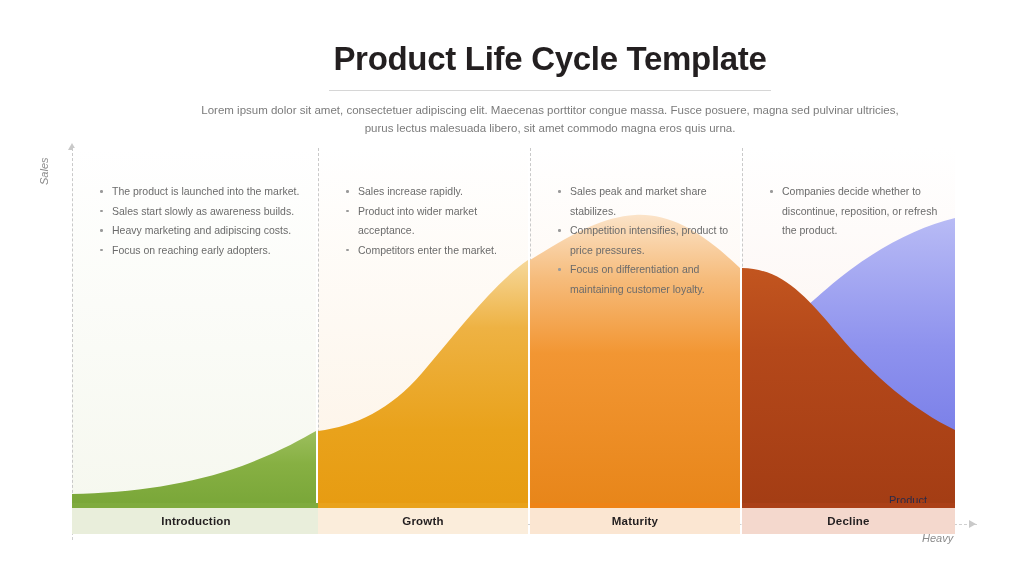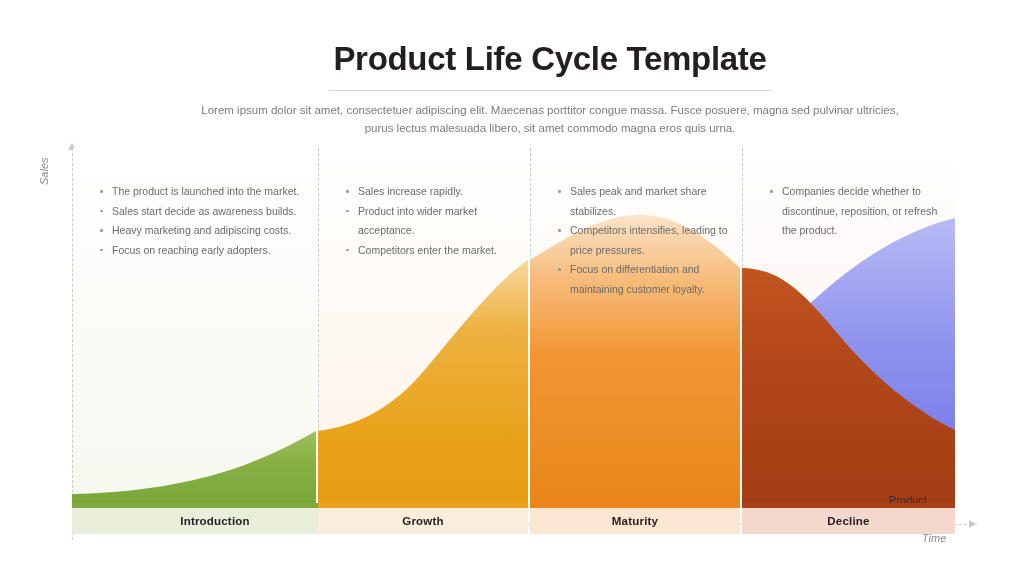--- a/index.html
+++ b/index.html
@@ -129,40 +129,40 @@
 </div>
 
 <div id="chart">
 
   <div id="y-arrow"></div>
   <div id="y-axis"></div>
   <div id="y-label">Sales</div>
 
   <div id="x-axis"></div>
   <div id="x-arrow"></div>
-  <div id="x-label">Time</div>
+  <div id="x-label">Heavy</div>
 
   <div class="stage" id="stage-introduction" style="left:72px;width:244px;">
     <div class="colbg" style="background:linear-gradient(to bottom,#ffffff 0%,#f6f8ef 100%);"></div>
     <div class="divider"></div>
     <div class="curvewrap">
       <svg viewBox="0 0 244 355" preserveAspectRatio="none">
         <defs>
           <linearGradient id="gradIntro" x1="0" y1="0" x2="0" y2="1">
             <stop offset="0%" stop-color="#9dbf5e"></stop>
             <stop offset="45%" stop-color="#87b043"></stop>
             <stop offset="100%" stop-color="#7aa739"></stop>
           </linearGradient>
         </defs>
         <path d="M0,346 C60,345 120,336 170,318 C205,305 228,292 244,283 L244,355 L0,355 Z" fill="url(#gradIntro)"></path>
       </svg>
     </div>
     <div class="bullets">
       <div class="bullet">The product is launched into the market.</div>
-      <div class="bullet">Sales start decide as awareness builds.</div>
+      <div class="bullet">Sales start slowly as awareness builds.</div>
       <div class="bullet">Heavy marketing and adipiscing costs.</div>
       <div class="bullet">Focus on reaching early adopters.</div>
     </div>
   </div>
 
   <div class="stage" id="stage-growth" style="left:318px;width:210px;">
     <div class="colbg" style="background:linear-gradient(to bottom,#ffffff 0%,#fdf3e6 100%);"></div>
     <div class="divider"></div>
     <div class="curvewrap">
       <svg viewBox="0 0 210 355" preserveAspectRatio="none">
@@ -195,21 +195,21 @@
             <stop offset="22%" stop-color="#f6bc7c"></stop>
             <stop offset="48%" stop-color="#f29633"></stop>
             <stop offset="100%" stop-color="#e8861a"></stop>
           </linearGradient>
         </defs>
         <path d="M0,112 C42,86 72,69 105,67 C140,65 172,84 210,120 L210,355 L0,355 Z" fill="url(#gradMat)"></path>
       </svg>
     </div>
     <div class="bullets">
       <div class="bullet">Sales peak and market share stabilizes.</div>
-      <div class="bullet">Competitors intensifies, leading to price pressures.</div>
+      <div class="bullet">Competition intensifies, product to price pressures.</div>
       <div class="bullet">Focus on differentiation and maintaining customer loyalty.</div>
     </div>
   </div>
 
   <div class="stage" id="stage-decline" style="left:742px;width:213px;">
     <div class="colbg" style="background:linear-gradient(to bottom,#ffffff 0%,#fbeee9 100%);"></div>
     <div class="divider"></div>
     <div class="curvewrap">
       <svg viewBox="0 0 213 355" preserveAspectRatio="none">
         <defs>
@@ -234,21 +234,21 @@
       <div class="bullet">Companies decide whether to discontinue, reposition, or refresh the product.</div>
     </div>
   </div>
 
   <div id="pe-label">
     <div>Product</div>
     <div>Extension</div>
   </div>
 </div>
 
-<div class="footer-label" style="left:72px;width:248px;background:#e9eedb;border-top:5px solid #7fab3e;padding-left:19px;">
+<div class="footer-label" style="left:72px;width:248px;background:#e9eedb;border-top:5px solid #7fab3e;">
   <span>Introduction</span>
 </div>
 <div class="footer-label" style="left:318px;width:210px;background:#fbeddb;border-top:5px solid #e9a21b;">
   <span>Growth</span>
 </div>
 <div class="footer-label" style="left:530px;width:210px;background:#fbe6d2;border-top:5px solid #ee8417;">
   <span>Maturity</span>
 </div>
 <div class="footer-label" style="left:742px;width:213px;background:#f4d8cd;border-top:5px solid #ab4017;">
   <span>Decline</span>

